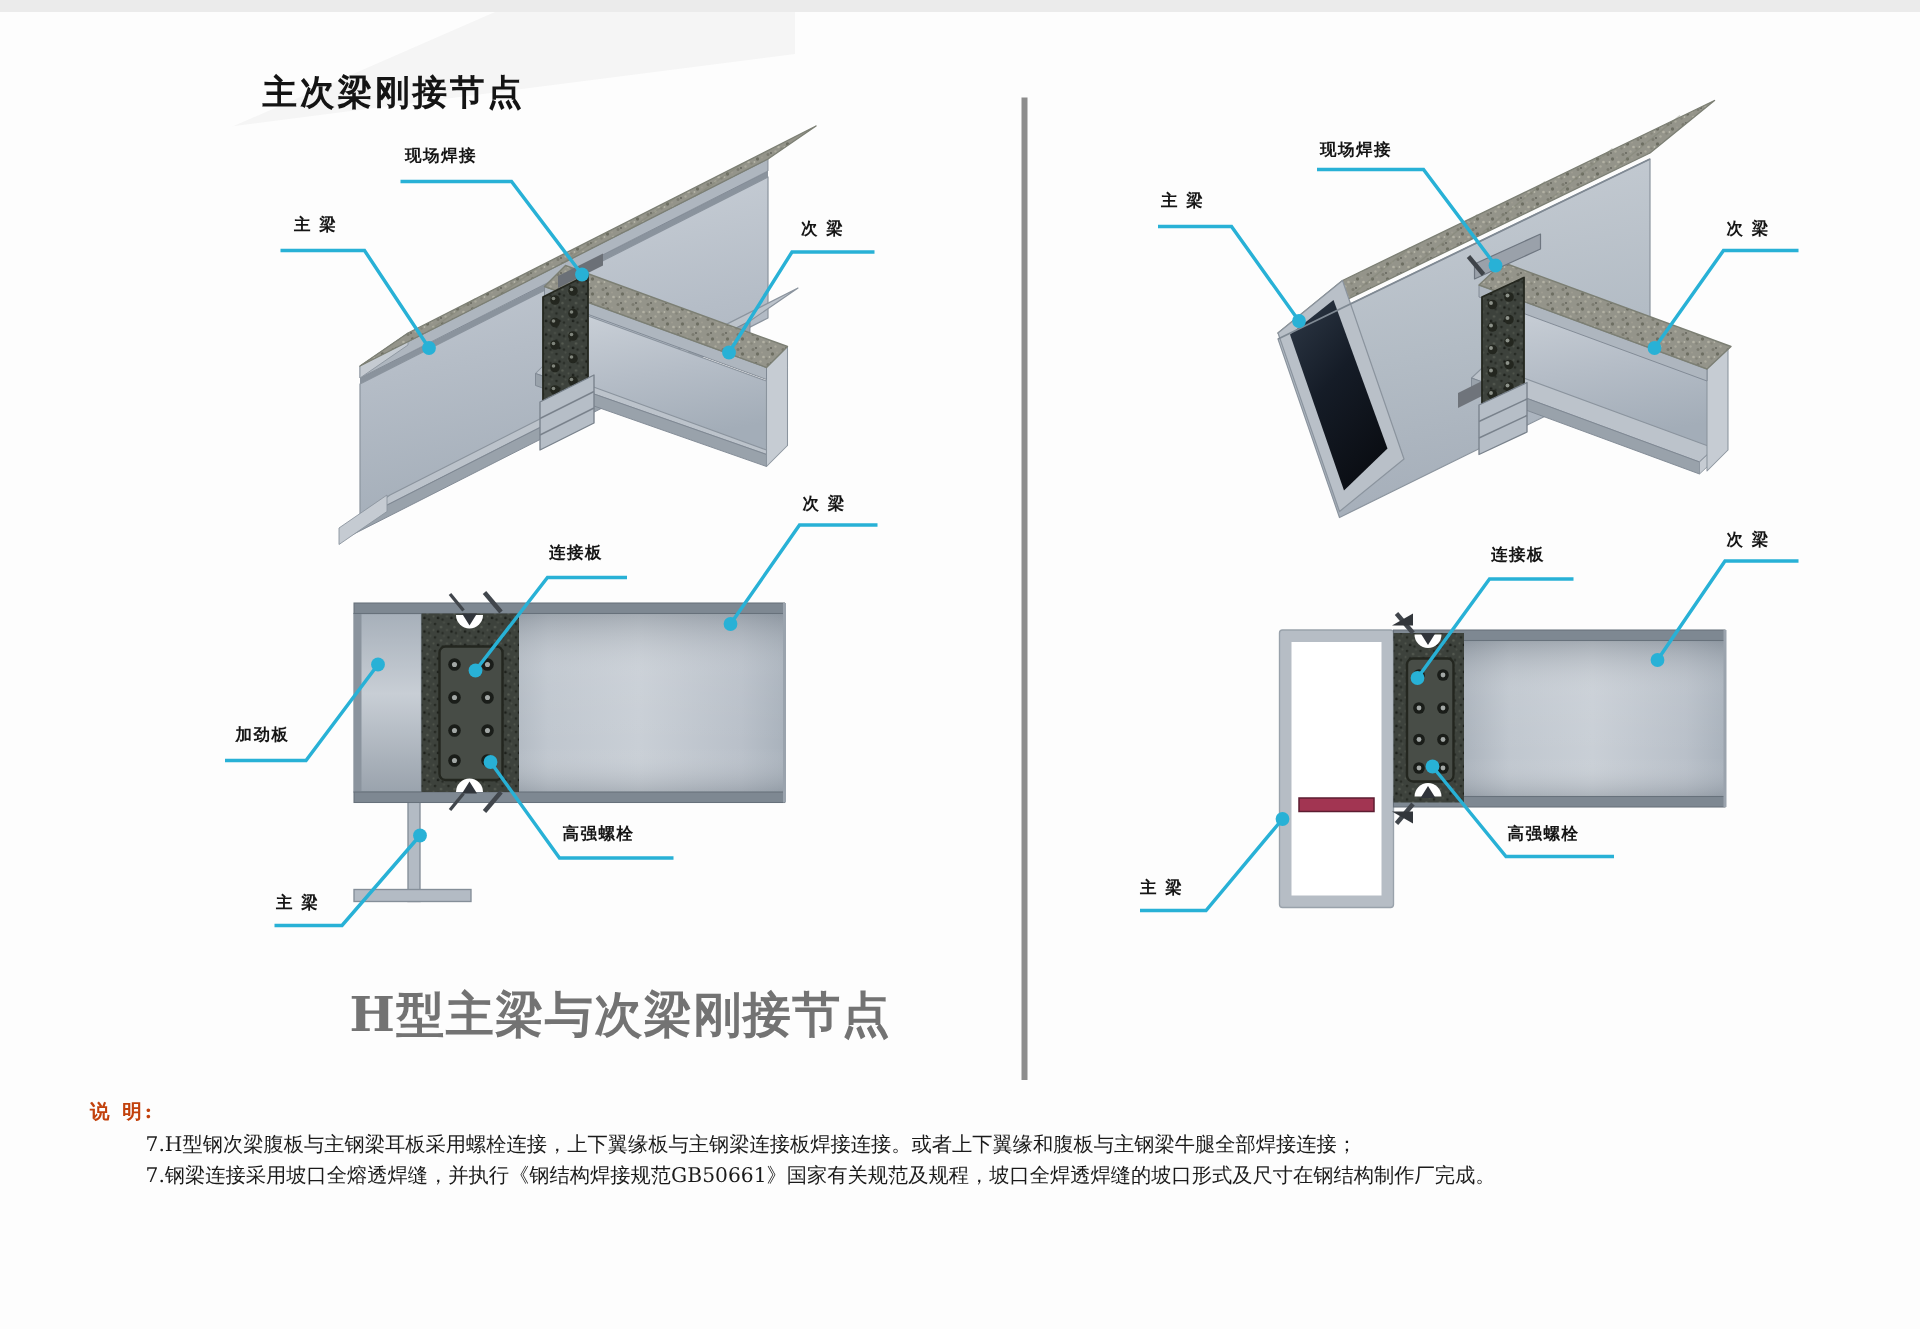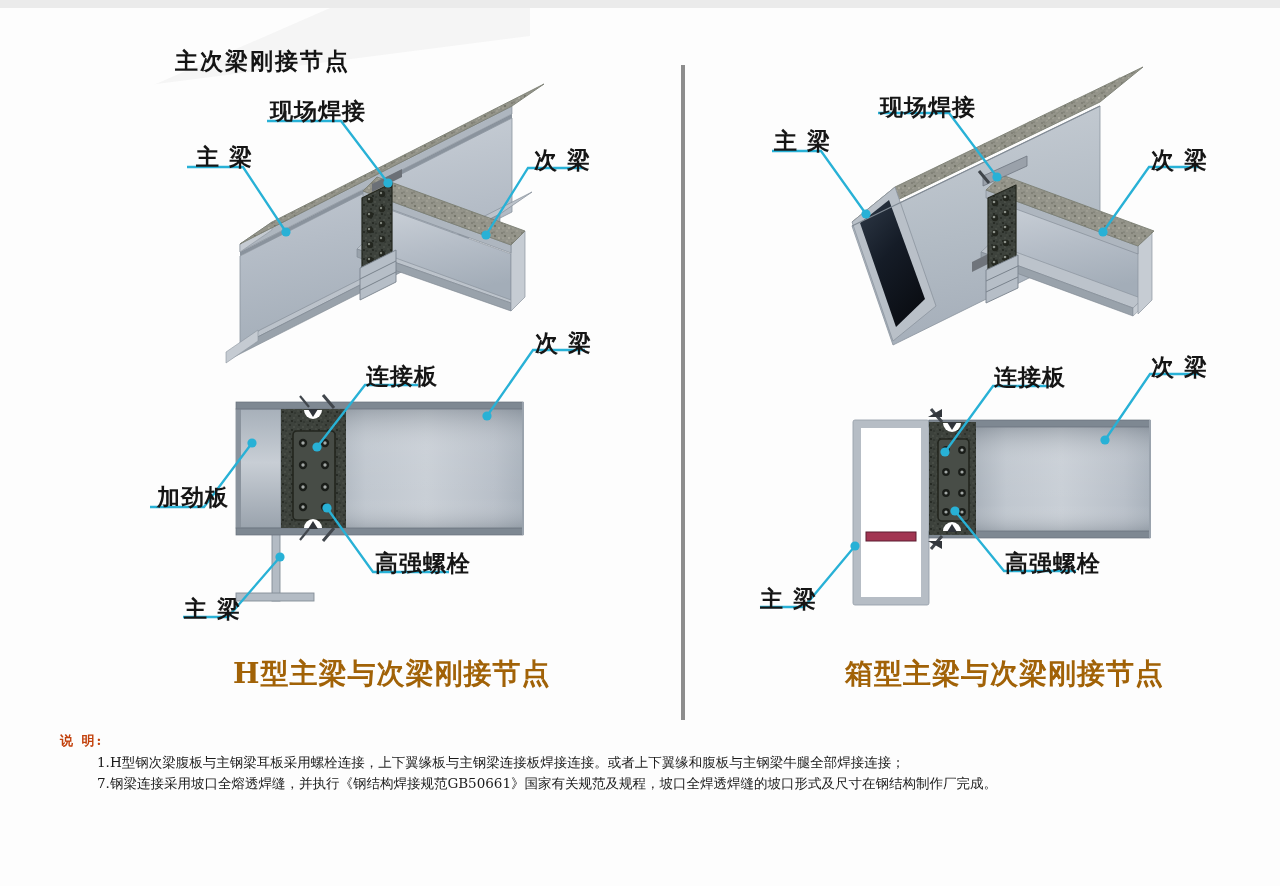--- a/index.html
+++ b/index.html
@@ -1,23 +1,23 @@
 <!DOCTYPE html>
 <html><head>
 <meta charset="utf-8">
 <style>
   html,body{margin:0;padding:0;background:#ffffff;}
   .canvas{position:relative;width:1280px;height:886px;background:#fdfdfd;overflow:hidden;
           font-family:"DejaVu Sans","Liberation Sans",sans-serif;}
   svg.art{position:absolute;left:0;top:0;}
   .title{position:absolute;left:175px;top:46px;font-family:"DejaVu Serif","Liberation Serif",serif;
          font-size:23px;font-weight:bold;color:#141414;letter-spacing:2px;white-space:nowrap;}
-  .lbl{position:absolute;font-size:23px;font-weight:600;color:#151515;letter-spacing:1px;white-space:nowrap;}
-  .cap{position:absolute;font-family:"DejaVu Serif","Liberation Serif",serif;font-size:28px;font-weight:bold;
-       color:#a16207;letter-spacing:1px;white-space:nowrap;}
+  .lbl{position:absolute;font-size:11px;font-weight:600;color:#151515;letter-spacing:1px;white-space:nowrap;}
+  .cap{position:absolute;font-family:"DejaVu Serif","Liberation Serif",serif;font-size:32px;font-weight:bold;
+       color:#737373;letter-spacing:1px;white-space:nowrap;}
   .notes-heading{position:absolute;left:60px;top:732px;font-family:"DejaVu Serif","Liberation Serif",serif;
        font-size:13px;font-weight:bold;color:#c2410c;letter-spacing:2px;white-space:nowrap;}
   .note-line{position:absolute;font-family:"DejaVu Serif","Liberation Serif",serif;font-size:13.5px;
        color:#1a1a1a;white-space:nowrap;}
   .note-1{left:97px;top:754px;}
   .note-2{left:97px;top:775px;}
 </style>
 </head>
 <body>
 
@@ -348,19 +348,18 @@
 <div class="lbl" style="left:880px;top:92px">现场焊接</div>
 <div class="lbl" style="left:774px;top:126px">主 梁</div>
 <div class="lbl" style="left:1151px;top:145px">次 梁</div>
 
 <div class="lbl" style="left:994px;top:362px">连接板</div>
 <div class="lbl" style="left:1151px;top:352px">次 梁</div>
 <div class="lbl" style="left:1005px;top:548px">高强螺栓</div>
 <div class="lbl" style="left:760px;top:584px">主 梁</div>
 
 <div class="cap" style="left:233px;top:655px">H型主梁与次梁刚接节点</div>
-<div class="cap" style="left:845px;top:655px">箱型主梁与次梁刚接节点</div>
 
 <div class="notes-heading">说 明:</div>
-<div class="note-line note-1">1.H型钢次梁腹板与主钢梁耳板采用螺栓连接，上下翼缘板与主钢梁连接板焊接连接。或者上下翼缘和腹板与主钢梁牛腿全部焊接连接；</div>
+<div class="note-line note-1">7.H型钢次梁腹板与主钢梁耳板采用螺栓连接，上下翼缘板与主钢梁连接板焊接连接。或者上下翼缘和腹板与主钢梁牛腿全部焊接连接；</div>
 <div class="note-line note-2">7.钢梁连接采用坡口全熔透焊缝，并执行《钢结构焊接规范GB50661》国家有关规范及规程，坡口全焊透焊缝的坡口形式及尺寸在钢结构制作厂完成。</div>
 
 </div>
 
 </body></html>

